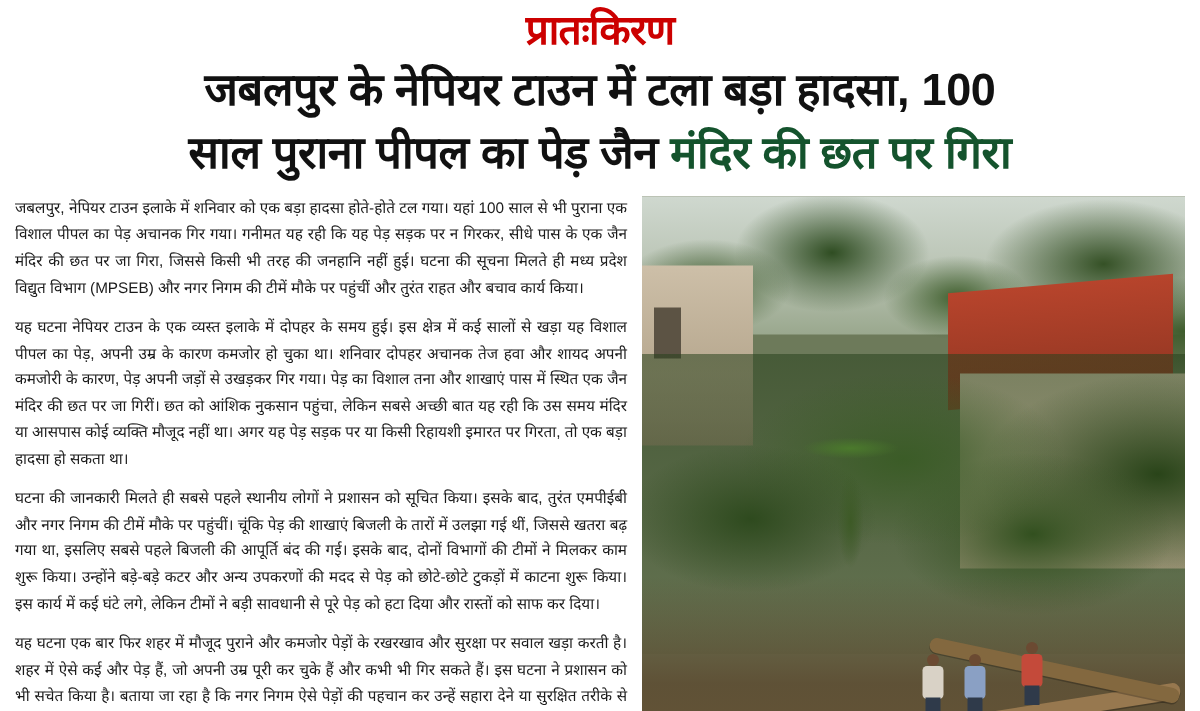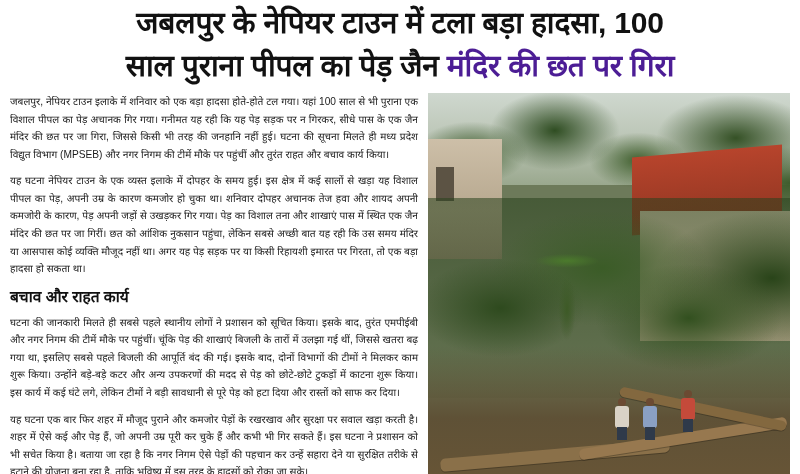--- a/index.html
+++ b/index.html
@@ -44,21 +44,21 @@
     text-align: center;
   }
   .headline-line {
     font-size: 30px;
     font-weight: bold;
     color: #111111;
     line-height: 1.42;
     letter-spacing: -0.2px;
   }
   .headline-accent {
-    color: #4c1d95;
+    color: #14532d;
   }
 
   
   .content {
     display: flex;
     padding: 0 10px 0 10px;
     gap: 10px;
   }
   .col-text {
     width: 408px;
@@ -196,37 +196,39 @@
   .p2 { left: 214px; }
   .p2 .body { background: #8aa0c4; }
   .p3 { left: 252px; bottom: 74px; }
   .p3 .body { background: #c44a3a; }
 </style>
 </head>
 <body>
 
 <div class="page">
 
+  <div class="masthead">
+    <span class="masthead-title">प्रातःकिरण</span>
+  </div>
 
   <div class="headline">
     <div class="headline-line">
       <span>जबलपुर के नेपियर टाउन में टला बड़ा हादसा, 100</span>
     </div>
     <div class="headline-line">
       <span>साल पुराना पीपल का पेड़ जैन </span><span class="headline-accent">मंदिर की छत पर गिरा</span>
     </div>
   </div>
 
   <div class="content">
 
     <div class="col-text">
       <p class="body-par">जबलपुर, नेपियर टाउन इलाके में शनिवार को एक बड़ा हादसा होते-होते टल गया। यहां 100 साल से भी पुराना एक विशाल पीपल का पेड़ अचानक गिर गया। गनीमत यह रही कि यह पेड़ सड़क पर न गिरकर, सीधे पास के एक जैन मंदिर की छत पर जा गिरा, जिससे किसी भी तरह की जनहानि नहीं हुई। घटना की सूचना मिलते ही मध्य प्रदेश विद्युत विभाग (MPSEB) और नगर निगम की टीमें मौके पर पहुंचीं और तुरंत राहत और बचाव कार्य किया।</p>
       <p class="body-par">यह घटना नेपियर टाउन के एक व्यस्त इलाके में दोपहर के समय हुई। इस क्षेत्र में कई सालों से खड़ा यह विशाल पीपल का पेड़, अपनी उम्र के कारण कमजोर हो चुका था। शनिवार दोपहर अचानक तेज हवा और शायद अपनी कमजोरी के कारण, पेड़ अपनी जड़ों से उखड़कर गिर गया। पेड़ का विशाल तना और शाखाएं पास में स्थित एक जैन मंदिर की छत पर जा गिरीं। छत को आंशिक नुकसान पहुंचा, लेकिन सबसे अच्छी बात यह रही कि उस समय मंदिर या आसपास कोई व्यक्ति मौजूद नहीं था। अगर यह पेड़ सड़क पर या किसी रिहायशी इमारत पर गिरता, तो एक बड़ा हादसा हो सकता था।</p>
 
-      <h2 class="subhead">बचाव और राहत कार्य</h2>
       <p class="body-par">घटना की जानकारी मिलते ही सबसे पहले स्थानीय लोगों ने प्रशासन को सूचित किया। इसके बाद, तुरंत एमपीईबी और नगर निगम की टीमें मौके पर पहुंचीं। चूंकि पेड़ की शाखाएं बिजली के तारों में उलझा गई थीं, जिससे खतरा बढ़ गया था, इसलिए सबसे पहले बिजली की आपूर्ति बंद की गई। इसके बाद, दोनों विभागों की टीमों ने मिलकर काम शुरू किया। उन्होंने बड़े-बड़े कटर और अन्य उपकरणों की मदद से पेड़ को छोटे-छोटे टुकड़ों में काटना शुरू किया। इस कार्य में कई घंटे लगे, लेकिन टीमों ने बड़ी सावधानी से पूरे पेड़ को हटा दिया और रास्तों को साफ कर दिया।</p>
 
       <p class="body-par">यह घटना एक बार फिर शहर में मौजूद पुराने और कमजोर पेड़ों के रखरखाव और सुरक्षा पर सवाल खड़ा करती है। शहर में ऐसे कई और पेड़ हैं, जो अपनी उम्र पूरी कर चुके हैं और कभी भी गिर सकते हैं। इस घटना ने प्रशासन को भी सचेत किया है। बताया जा रहा है कि नगर निगम ऐसे पेड़ों की पहचान कर उन्हें सहारा देने या सुरक्षित तरीके से हटाने की योजना बना रहा है, ताकि भविष्य में इस तरह के हादसों को रोका जा सके।</p>
     </div>
 
     <div class="col-media">
       <div class="photo">
         <div class="sky"></div>
         <div class="bg-trees"></div>
         <div class="building-left"></div>

